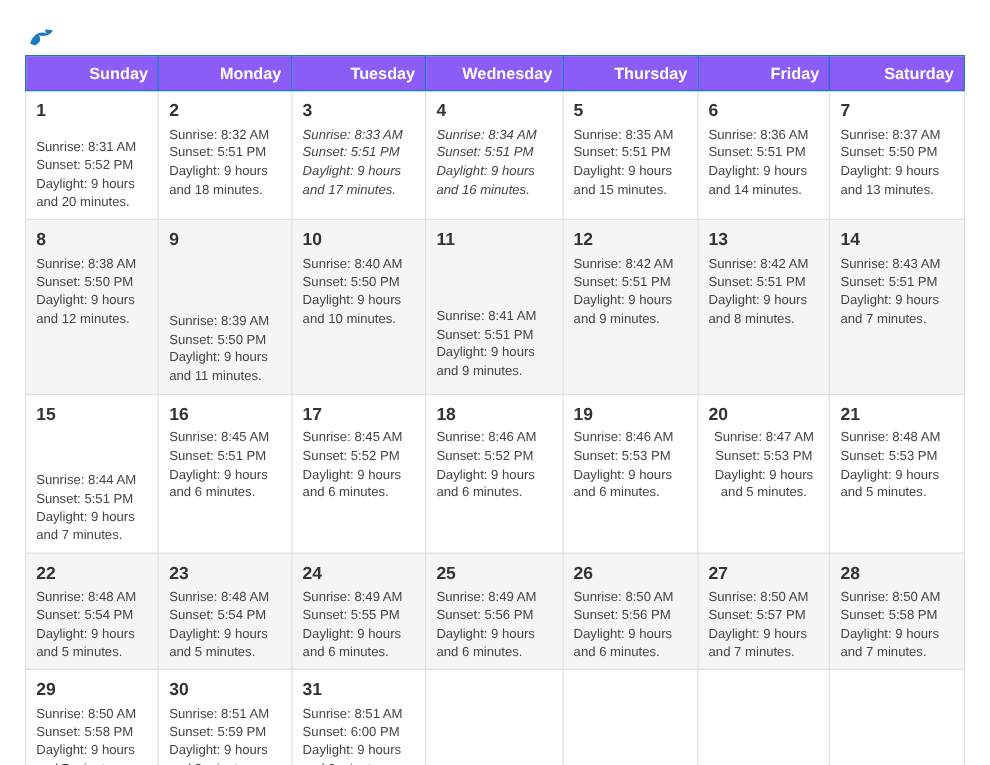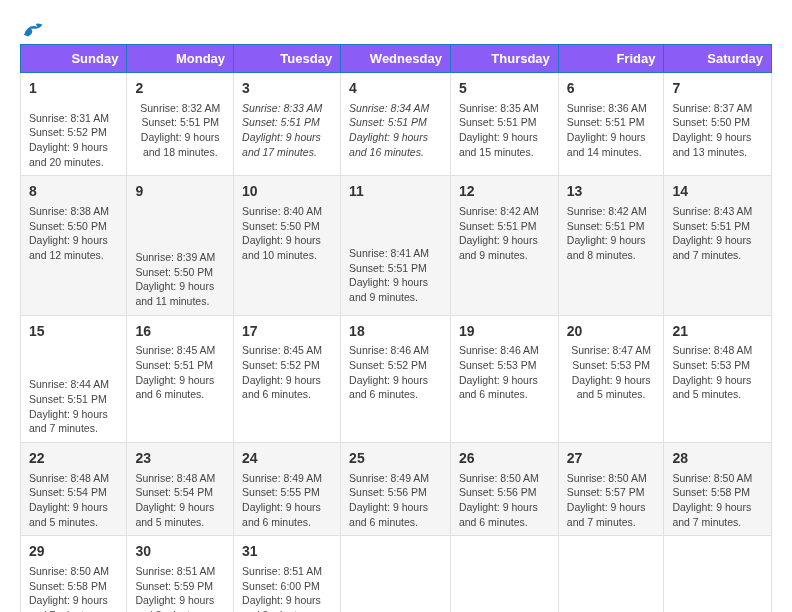--- a/index.html
+++ b/index.html
@@ -116,21 +116,21 @@
   <tr>
         <td>
           <span class="day-num">1</span>
           <div class="day-info" style="white-space: pre-line; margin-top: 12px;">Sunrise: 8:31 AM
 Sunset: 5:52 PM
 Daylight: 9 hours
 and 20 minutes.</div>
         </td>
         <td>
           <span class="day-num">2</span>
-          <div class="day-info" style="white-space: pre-line; text-align: center;">Sunrise: 8:32 AM
+          <div class="day-info" style="white-space: pre-line;">Sunrise: 8:32 AM
 Sunset: 5:51 PM
 Daylight: 9 hours
 and 18 minutes.</div>
         </td>
         <td>
           <span class="day-num">3</span>
           <div class="day-info" style="white-space: pre-line; font-style: italic;">Sunrise: 8:33 AM
 Sunset: 5:51 PM
 Daylight: 9 hours
 and 17 minutes.</div>

